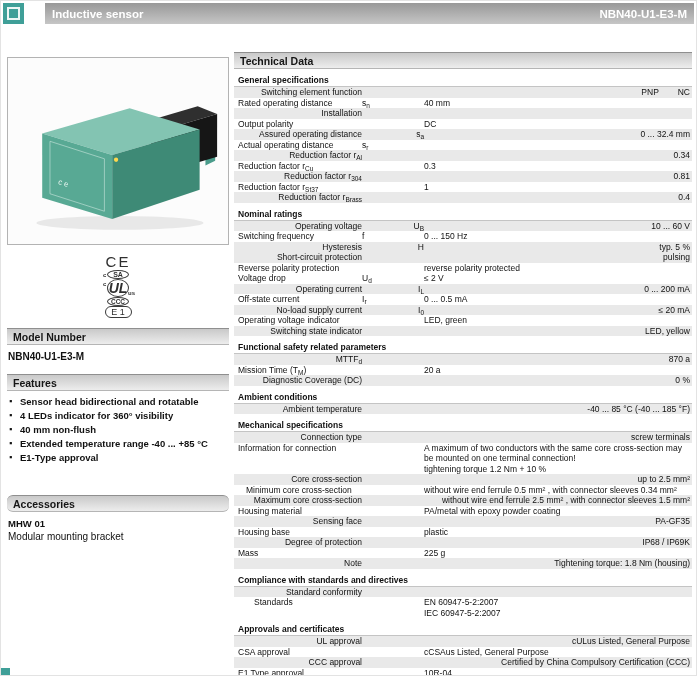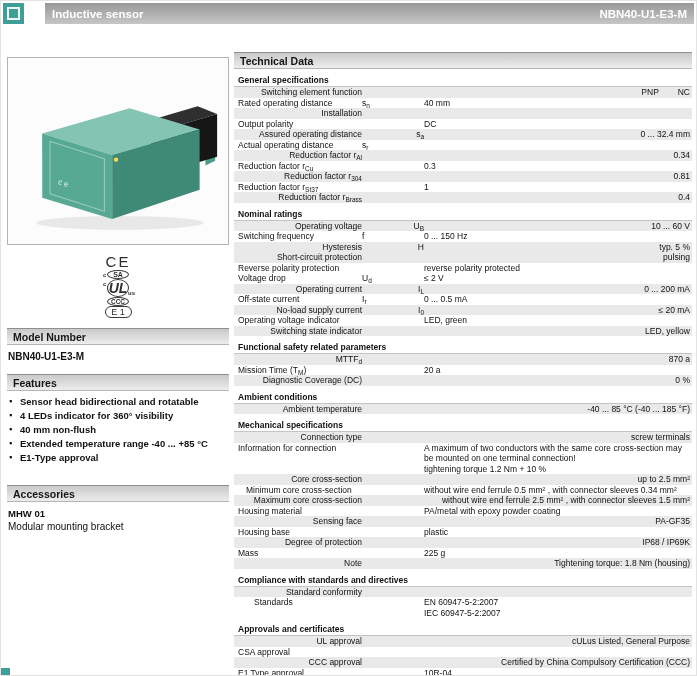--- a/index.html
+++ b/index.html
@@ -28,21 +28,21 @@
   .tiny-c { position:absolute; left:-5px; top:1px; font-size:6px; font-weight:bold; }
   .tiny-us { position:absolute; right:-7px; bottom:0; font-size:6px; font-weight:bold; }
   .ccc-inner { font-size:6.5px; }
   .e1-box { width:27px; height:35px; border:1px solid #3a3a3a; border-radius:8px; display:flex; align-items:center; justify-content:center; font-size:9px; color:#2f2f2f; }
   .model-bar { margin-top:51px; }
   .model-value { margin-top:6px; font-weight:bold; font-size:10px; padding-left:1px; }
   .features-bar { margin-top:12px; }
   .features-list { margin-top:5px; list-style:none; padding-left:2px; }
   .features-list li { position:relative; padding-left:11px; font-weight:bold; font-size:9.5px; line-height:11px; margin-bottom:3px; }
   .features-list li::before { content:"▪"; position:absolute; left:0; top:0; font-size:9px; }
-  .acc-bar { margin-top:22px; }
+  .acc-bar { margin-top:32px;border-radius:6px; }
   .acc-name { margin-top:6px; font-weight:bold; font-size:9.5px; padding-left:1px; }
   .acc-desc { margin-top:2px; font-size:10px; padding-left:1px; }
 
   
   .right-col { position:absolute; left:233px; top:51px; width:458px; font-size:8.5px; }
   .tech-table { margin-top:2px; }
   .sec-title { font-weight:bold; font-size:8.5px; padding:1px 0 1px 4px; margin-top:5px; border-bottom:1px solid #c4c4c4; }
   .spec-row { display:flex; align-items:flex-start; line-height:10.5px; }
   .spec-row.shade { background:#e9e9e9;text-align:right; }
   .c-label { flex:0 0 128px; width:128px; padding-left:4px; }
@@ -325,20 +325,21 @@
         </div>
         <div class="sec-title">Approvals and certificates</div>
         <div class="spec-row shade">
           <div class="c-label">UL approval</div>
           <div class="c-sym"></div>
           <div class="c-val">cULus Listed, General Purpose</div>
         </div>
         <div class="spec-row">
           <div class="c-label">CSA approval</div>
           <div class="c-sym"></div>
+          <div class="c-val">cCSAus Listed, General Purpose</div>
         </div>
         <div class="spec-row shade">
           <div class="c-label">CCC approval</div>
           <div class="c-sym"></div>
           <div class="c-val">Certified by China Compulsory Certification (CCC)</div>
         </div>
         <div class="spec-row">
           <div class="c-label">E1 Type approval</div>
           <div class="c-sym"></div>
           <div class="c-val">10R-04</div>

